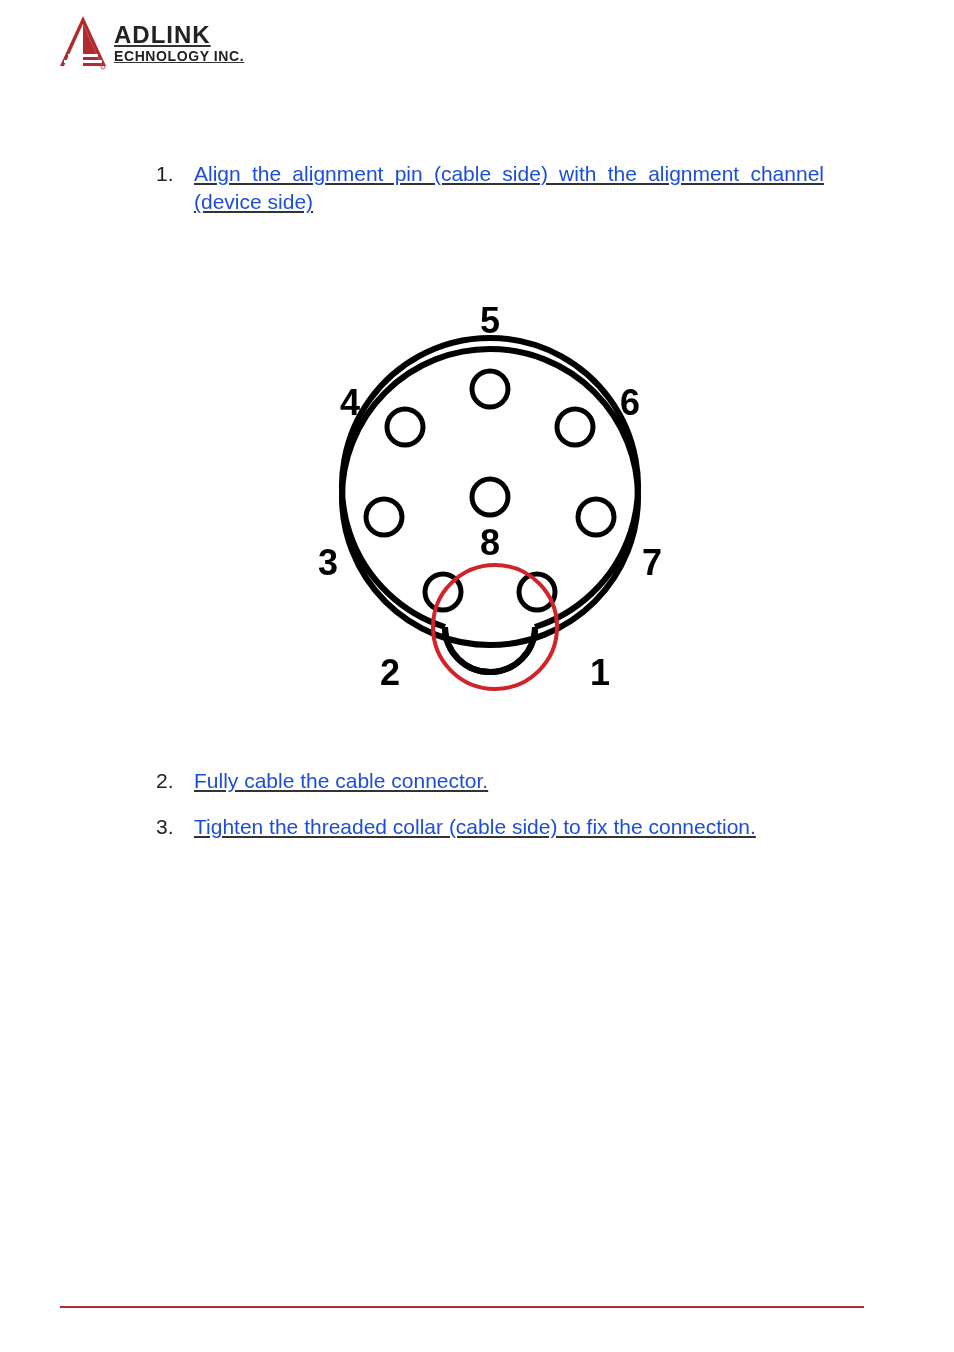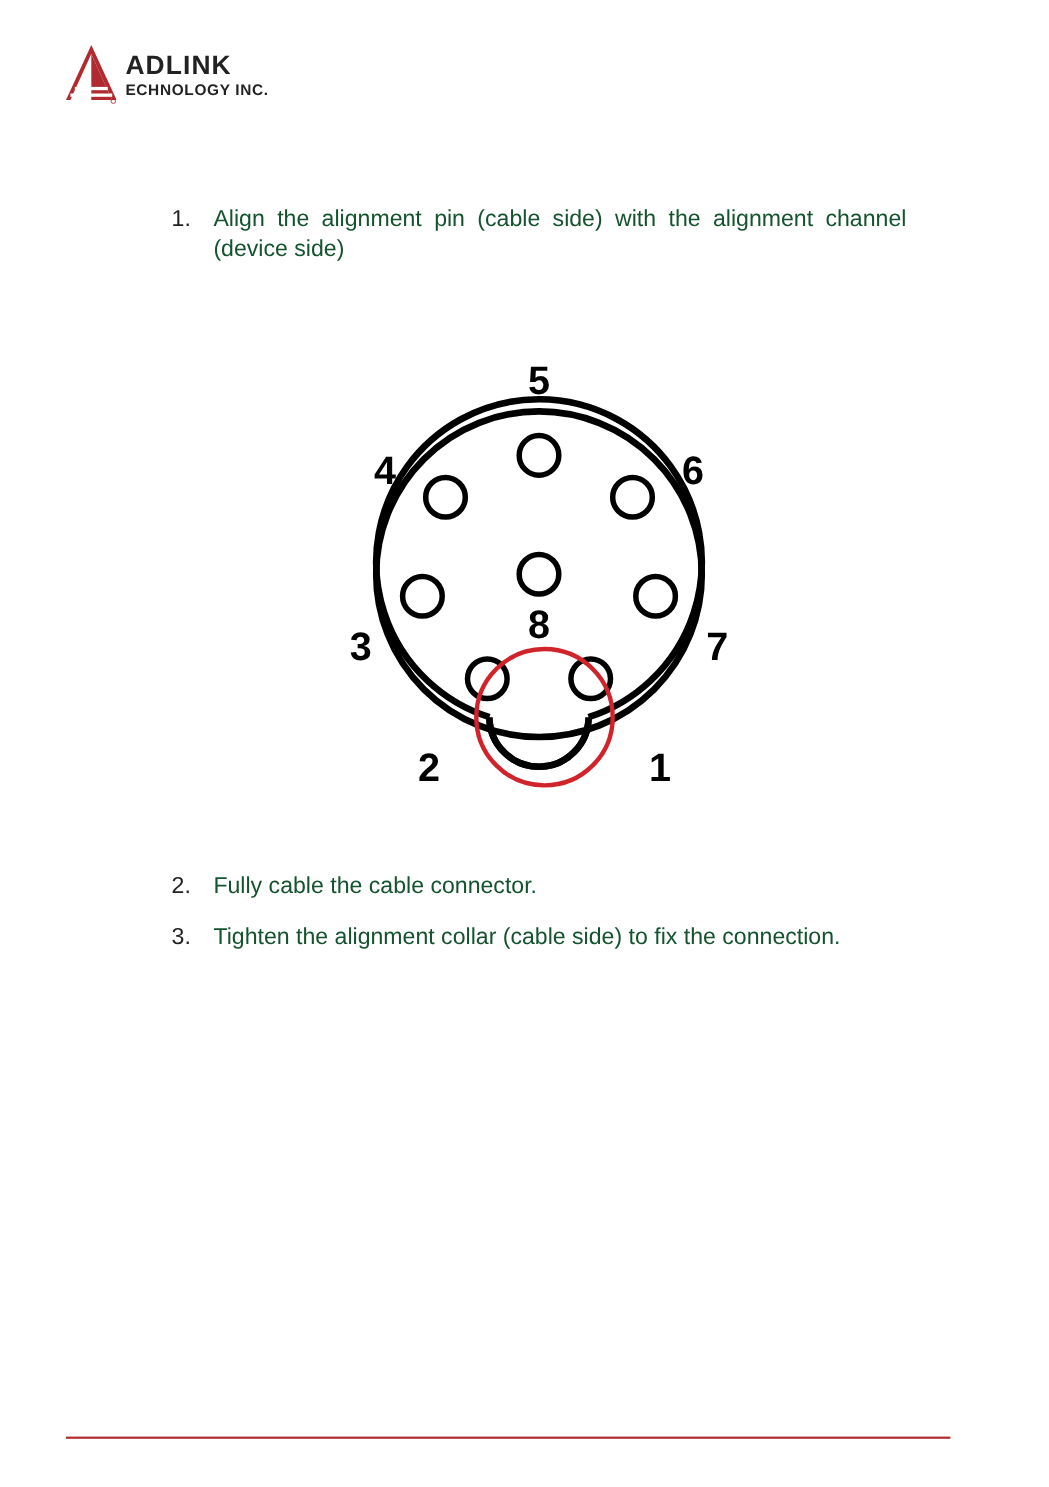--- a/index.html
+++ b/index.html
@@ -1,25 +1,25 @@
 <!DOCTYPE html>
 <html><head>
 <meta charset="utf-8">
 <style>
 * { box-sizing: border-box; margin: 0; padding: 0; }
 body { width: 954px; height: 1352px; background: #fff; font-family: Arial, Helvetica, sans-serif; color: #333; position: relative; }
-.page { padding: 41px 90px 40px 60px; }
+.page { padding: 16px 90px 40px 60px; text-decoration: underline; }
 .logo-row { display: flex; align-items: center; gap: 8px; margin-bottom: 90px; }
 .logo-svg { width: 46px; height: 54px; }
 .logo-text { display: flex; flex-direction: column; line-height: 1; }
 .logo-main { font-weight: 900; font-size: 24px; letter-spacing: 1px; color: #222; font-family: Arial Black, Arial, sans-serif; }
 .logo-sub { font-size: 14px; letter-spacing: 0.6px; color: #222; font-weight: 700; margin-top: 2px; }
 .content { margin-left: 96px; margin-right: 40px; }
 ol.steps { list-style: none; counter-reset: step; }
-ol.steps > li { counter-increment: step; position: relative; padding-left: 38px; font-size: 21px; line-height: 1.35; color: #14532d; margin-bottom: 18px; text-align: justify; }
+ol.steps > li { counter-increment: step; position: relative; padding-left: 38px; font-size: 21px; line-height: 1.35; color: #1d4ed8; margin-bottom: 18px; text-align: justify; }
 ol.steps > li::before { content: counter(step) "."; position: absolute; left: 0; top: 0; font-size: 21px; color: #222; }
 .diagram-wrap { display: flex; justify-content: center; margin: 50px 0 60px 0; }
 .diagram-svg { width: 400px; height: 440px; }
 .footer-line { position: absolute; left: 60px; right: 90px; bottom: 44px; height: 2px; background: #b02a2f; }
 </style>
 </head>
 <body>
 
 <div class="page">
   <div class="logo-row">
@@ -74,18 +74,18 @@
         <text x="310" y="418" text-anchor="middle" font-size="36" font-weight="900" fill="#000">1</text>
         <text x="100" y="418" text-anchor="middle" font-size="36" font-weight="900" fill="#000">2</text>
         <text x="38" y="308" text-anchor="middle" font-size="36" font-weight="900" fill="#000">3</text>
         <text x="60" y="148" text-anchor="middle" font-size="36" font-weight="900" fill="#000">4</text>
         <text x="200" y="288" text-anchor="middle" font-size="36" font-weight="900" fill="#000">8</text>
       </svg>
     </div>
 
     <ol class="steps" start="2" style="counter-reset: step 1;">
       <li>Fully cable the cable connector.</li>
-      <li>Tighten the alignment collar (cable side) to fix the connection.</li>
+      <li>Tighten the threaded collar (cable side) to fix the connection.</li>
     </ol>
   </div>
 </div>
 
 <div class="footer-line"></div>
 
 </body></html>

